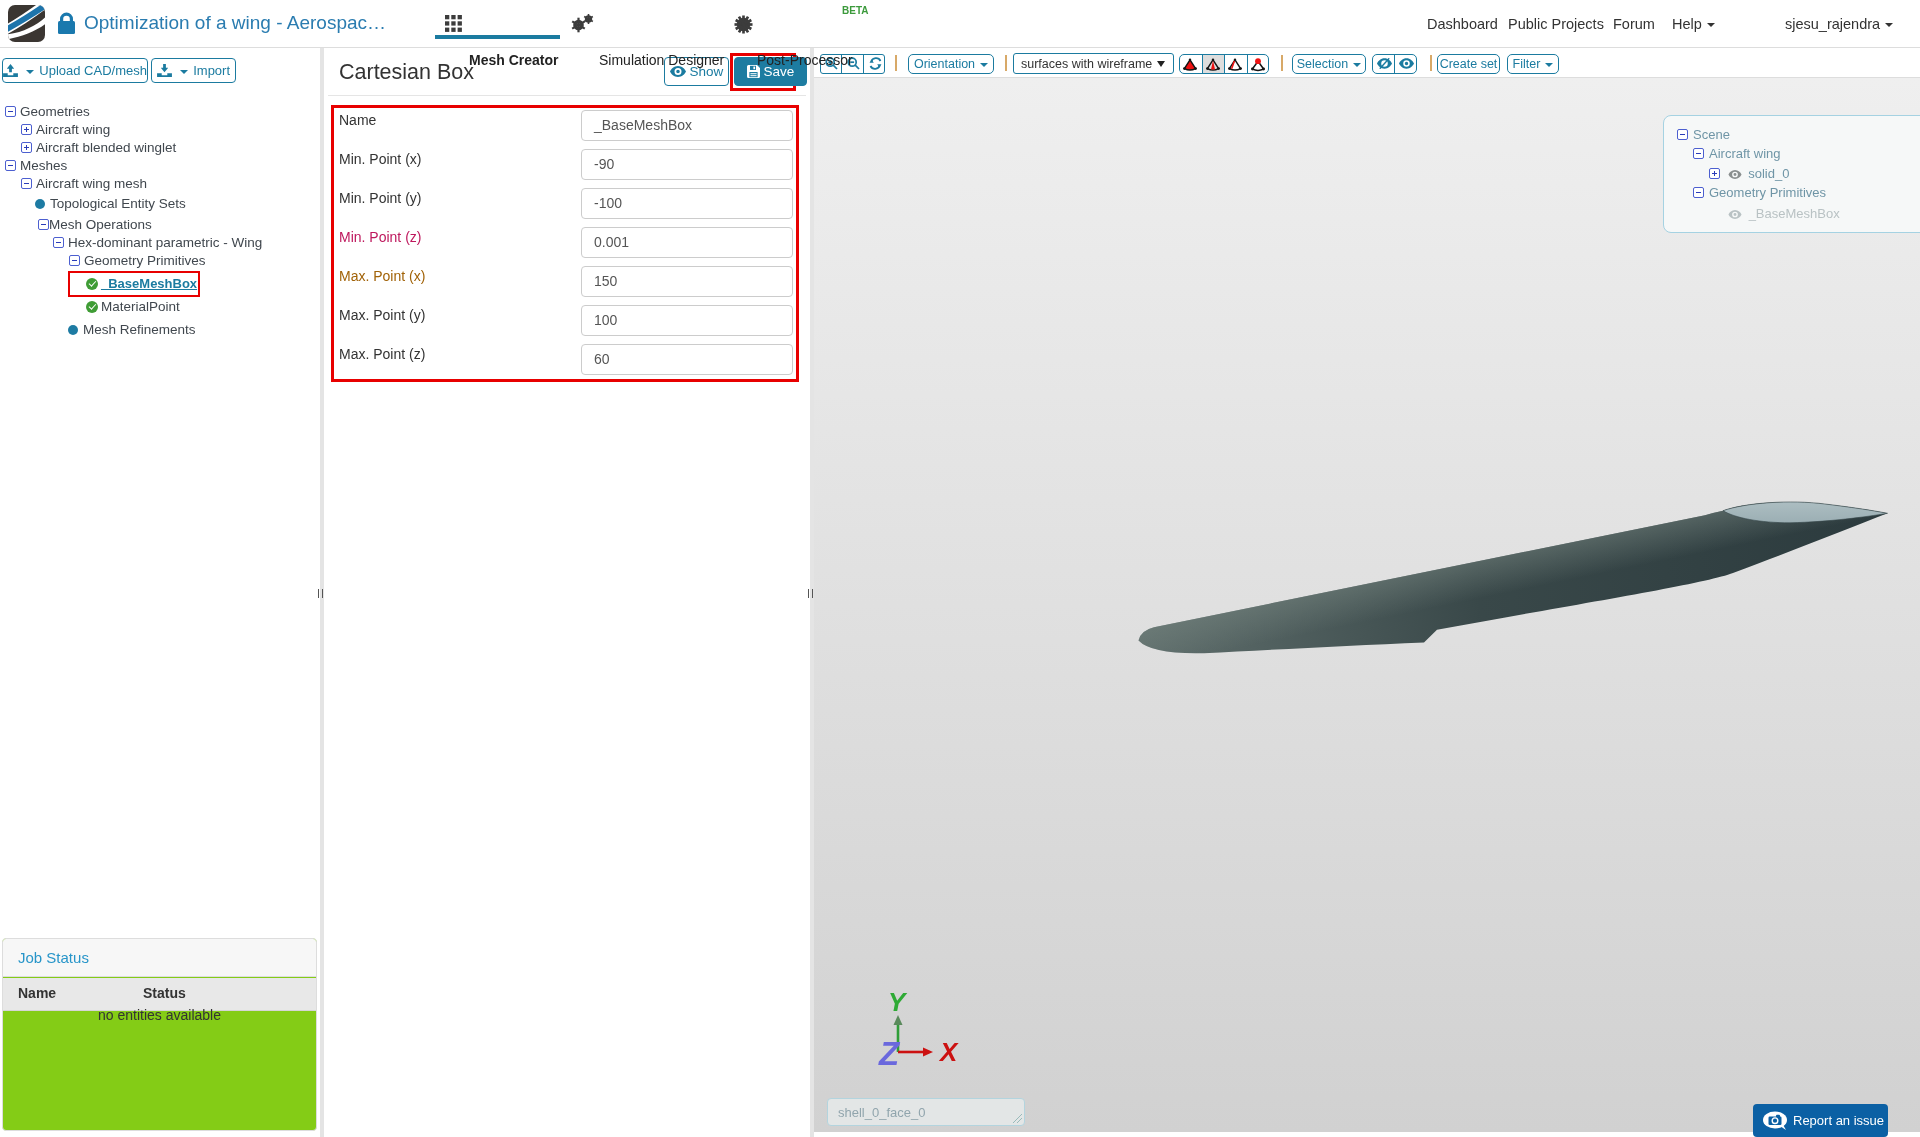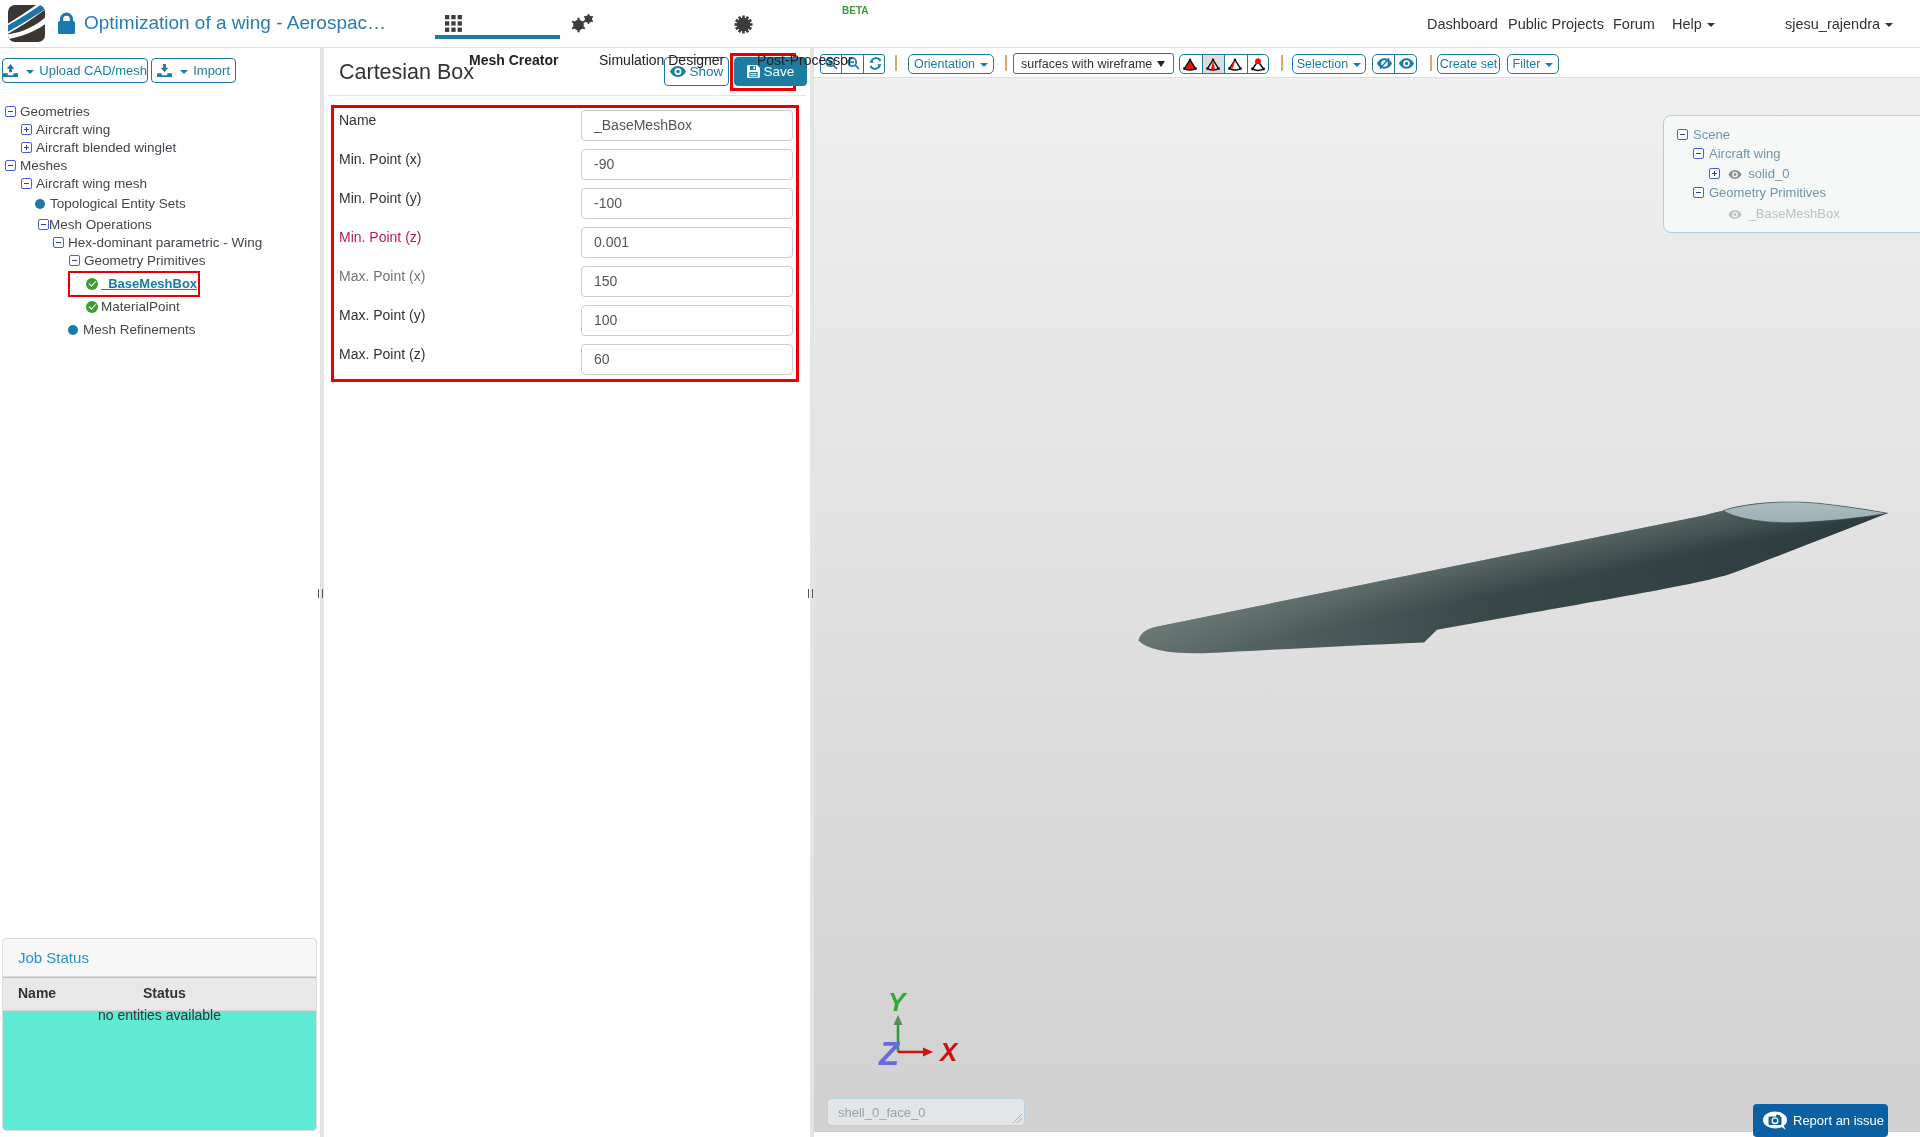--- a/index.html
+++ b/index.html
@@ -160,21 +160,21 @@
   <div class="trow" style="left:21px;top:128px"><span class="expander"></span><span style="margin-left:4px">Aircraft wing mesh</span></div>
   <div class="trow" style="left:35px;top:148px"><span class="bluedot"></span><span style="margin-left:5px">Topological Entity Sets</span></div>
   <div class="trow" style="left:38px;top:169px"><span class="expander"></span><span style="margin-left:0">Mesh Operations</span></div>
   <div class="trow" style="left:53px;top:187px"><span class="expander"></span><span style="margin-left:4px">Hex-dominant parametric - Wing</span></div>
   <div class="trow" style="left:69px;top:205px"><span class="expander"></span><span style="margin-left:4px">Geometry Primitives</span></div>
   <div class="abs" style="left:68px;top:223px;width:132px;height:26px;border:2px solid #e80000"></div>
   <div class="trow" style="left:86px;top:228px"><span class="greencheck"></span><span style="margin-left:3px;color:#1b7ba0;font-weight:bold;font-size:13px;text-decoration:underline">_BaseMeshBox</span></div>
   <div class="trow" style="left:86px;top:251px"><span class="greencheck"></span><span style="margin-left:3px">MaterialPoint</span></div>
   <div class="trow" style="left:68px;top:274px"><span class="bluedot"></span><span style="margin-left:5px">Mesh Refinements</span></div>
 
-  <div class="abs" style="left:2px;top:890px;width:315px;height:193px;border:1px solid #ddd;border-radius:4px;background:#5eead4;overflow:hidden">
+  <div class="abs" style="left:2px;top:890px;width:315px;height:193px;border:1px solid #ddd;border-radius:4px;background:#84cc16;overflow:hidden">
     <div class="abs" style="left:0;top:0;width:313px;height:38px;background:#f7f7f7;border-bottom:1px solid #ddd">
       <div class="abs" style="left:15px;top:10px;font-size:15px;color:#2795c9">Job Status</div>
     </div>
     <div class="abs" style="left:0;top:39px;width:313px;height:33px;background:#e8e8e8;border-bottom:1px solid #d5d5d5">
       <div class="abs" style="left:15px;top:7px;font-size:14px;font-weight:bold;color:#333">Name</div>
       <div class="abs" style="left:140px;top:7px;font-size:14px;font-weight:bold;color:#333">Status</div>
     </div>
     <div class="abs" style="left:0;top:68px;width:313px;text-align:center;font-size:14px;color:#333">no entities available</div>
   </div>
 </div>
@@ -206,21 +206,21 @@
   <div class="abs" style="left:7px;top:57px;width:468px;height:277px;border:3px solid #e80000"></div>
 
   <div class="abs" style="left:15px;top:64px;font-size:14px;color:#333">Name</div>
   <div class="finput" style="top:62px">_BaseMeshBox</div>
   <div class="abs" style="left:15px;top:103px;font-size:14px;color:#333">Min. Point (x)</div>
   <div class="finput" style="top:101px">-90</div>
   <div class="abs" style="left:15px;top:142px;font-size:14px;color:#333">Min. Point (y)</div>
   <div class="finput" style="top:140px">-100</div>
   <div class="abs" style="left:15px;top:181px;font-size:14px;color:#be185d">Min. Point (z)</div>
   <div class="finput" style="top:179px">0.001</div>
-  <div class="abs" style="left:15px;top:220px;font-size:14px;color:#737373">Max. Point (x)</div>
+  <div class="abs" style="left:15px;top:220px;font-size:14px;color:#a16207">Max. Point (x)</div>
   <div class="finput" style="top:218px">150</div>
   <div class="abs" style="left:15px;top:259px;font-size:14px;color:#333">Max. Point (y)</div>
   <div class="finput" style="top:257px">100</div>
   <div class="abs" style="left:15px;top:298px;font-size:14px;color:#333">Max. Point (z)</div>
   <div class="finput" style="top:296px">60</div>
 </div>
 <div id="resizer2">
     <div class="rshandle" style="left:-2px;top:541px"></div>
   </div>
 

